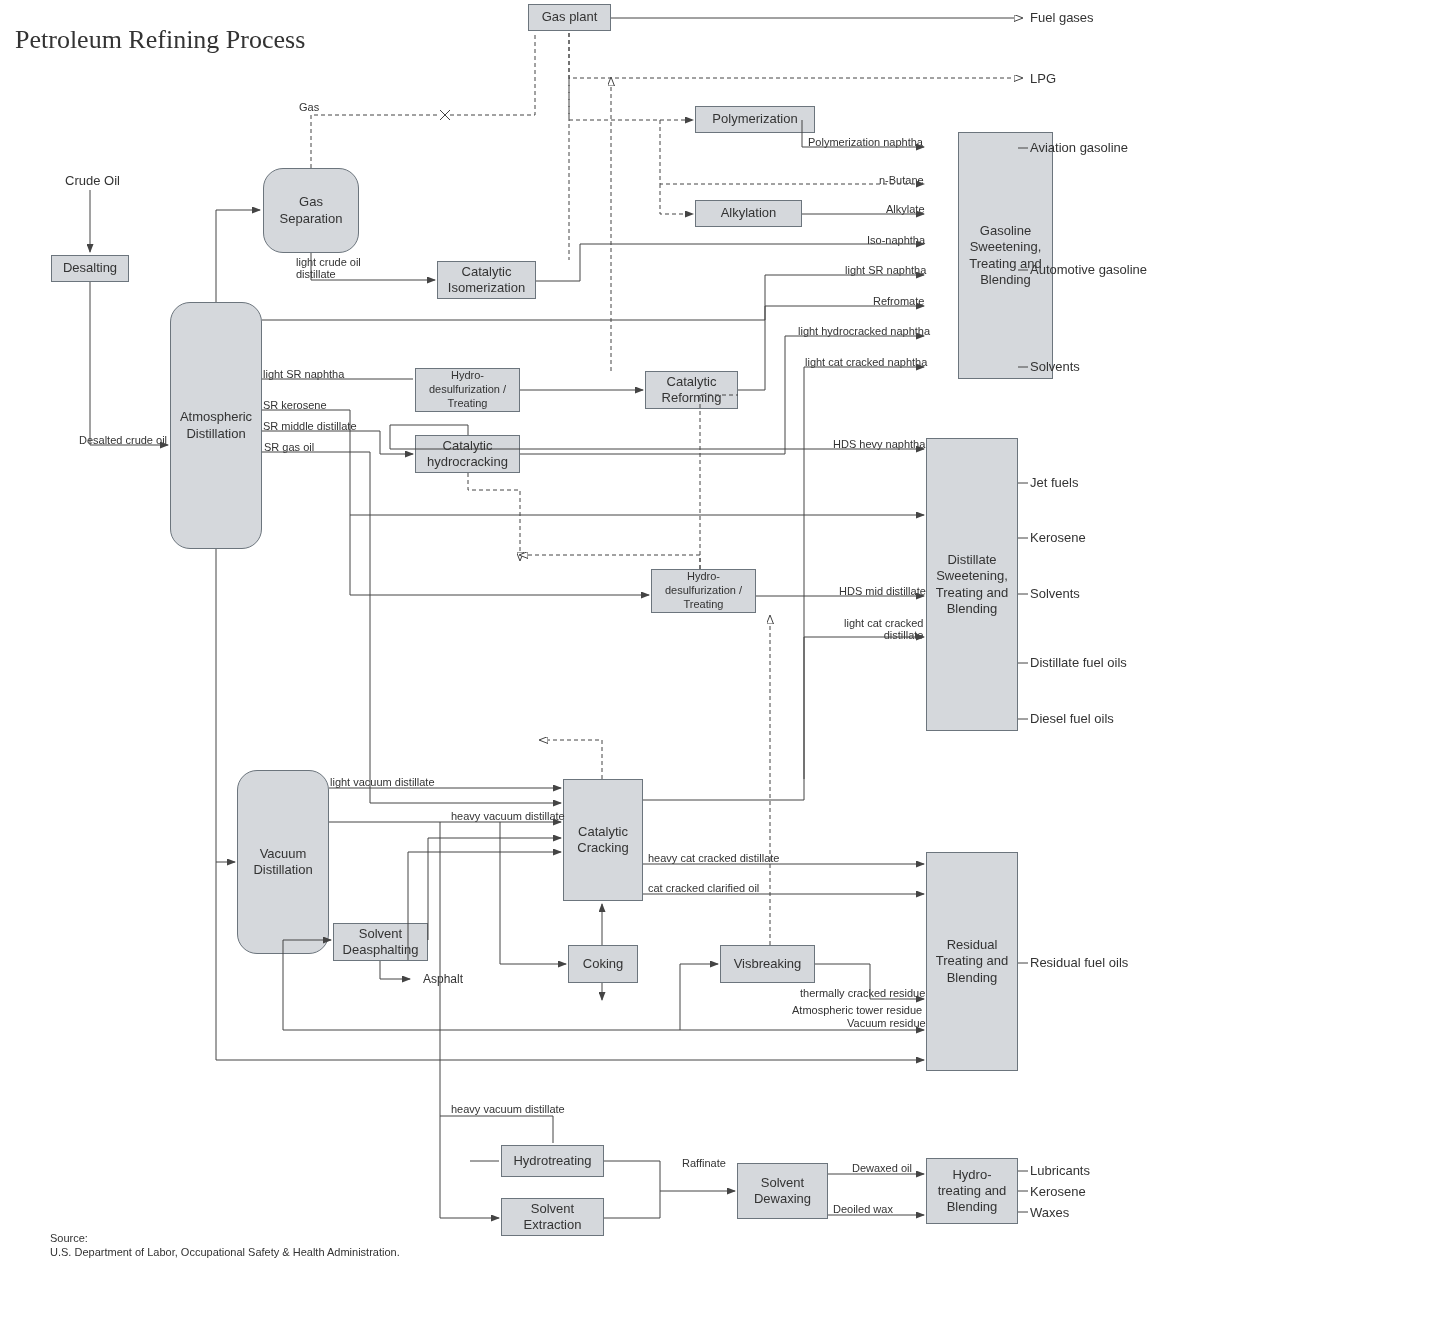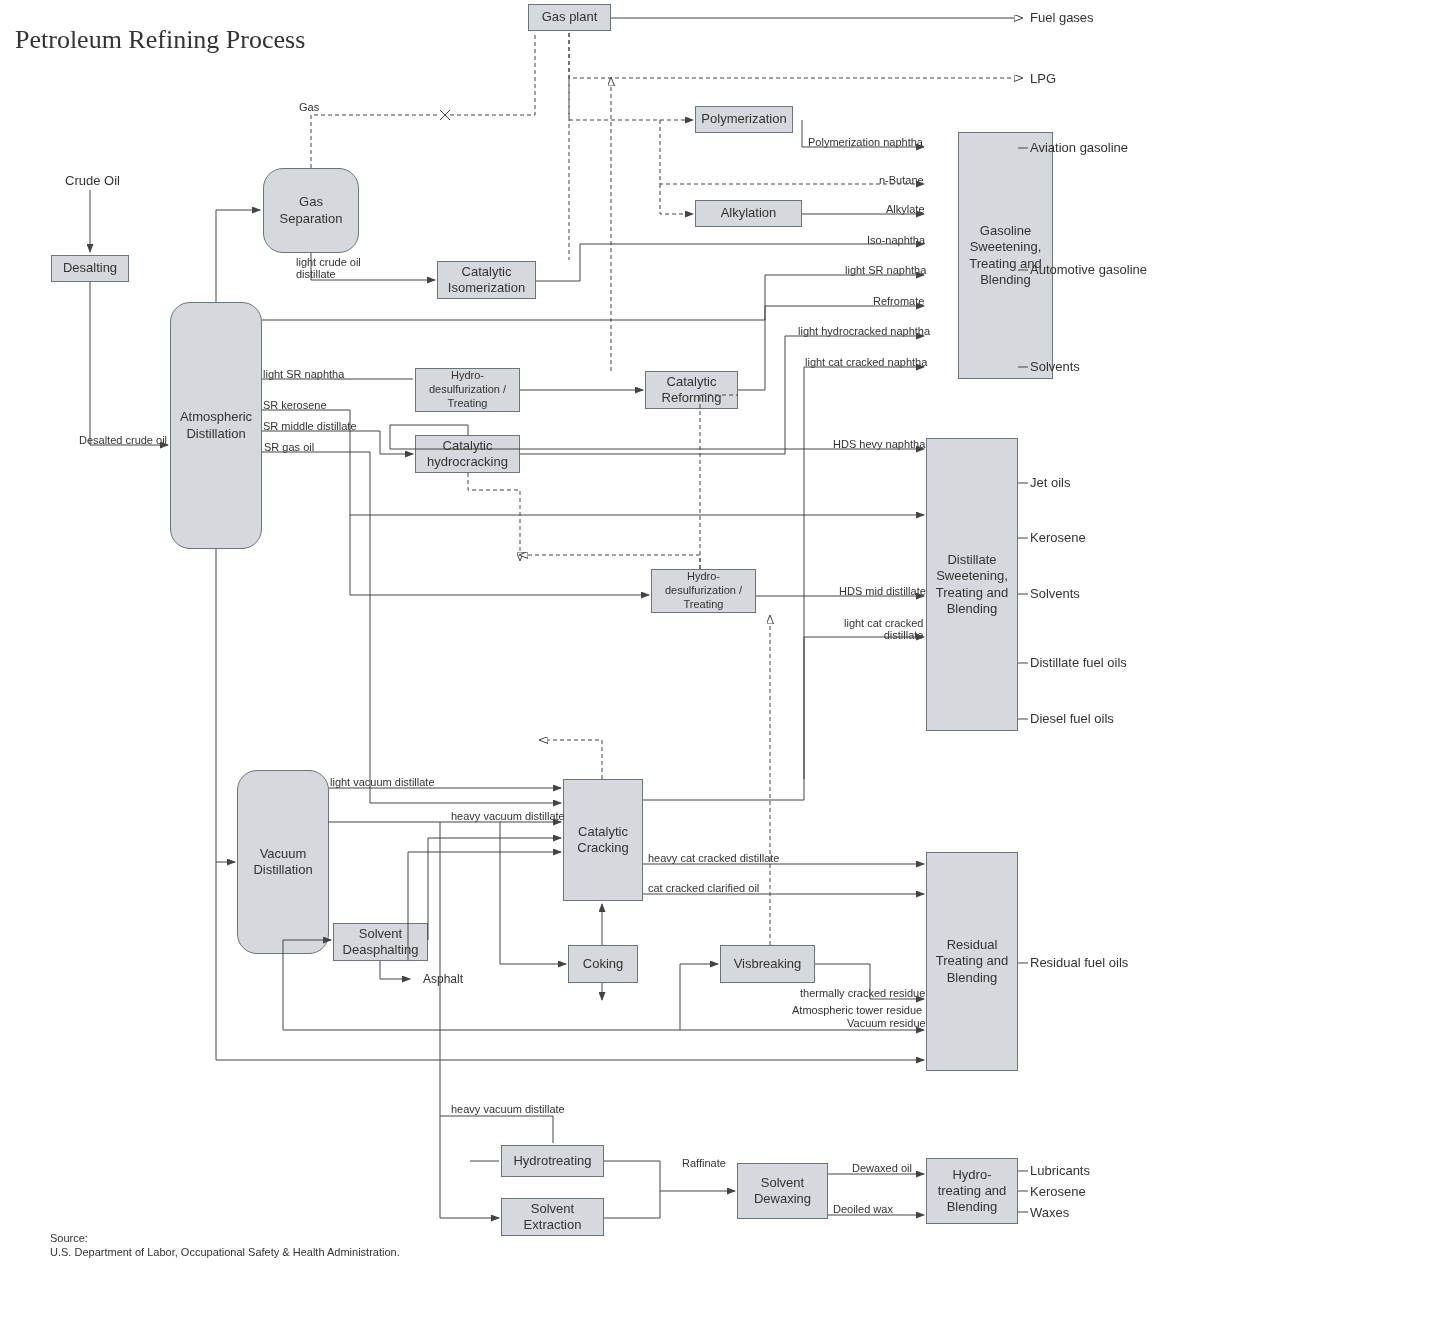--- a/index.html
+++ b/index.html
@@ -36,21 +36,21 @@
 <div class="box" style="left:415px;top:368px;width:105px;height:44px;white-space:pre-line;font-size:11px;">Hydro-
 desulfurization /
 Treating</div>
 <div class="box" style="left:645px;top:371px;width:93px;height:38px;white-space:pre-line;">Catalytic
 Reforming</div>
 <div class="box" style="left:415px;top:435px;width:105px;height:38px;white-space:pre-line;">Catalytic
 hydrocracking</div>
 <div class="box" style="left:651px;top:569px;width:105px;height:44px;white-space:pre-line;font-size:11px;">Hydro-
 desulfurization /
 Treating</div>
-<div class="box" style="left:695px;top:106px;width:98px;height:27px;">Polymerization</div>
+<div class="box" style="left:695px;top:106px;width:120px;height:27px;">Polymerization</div>
 <div class="box" style="left:695px;top:200px;width:107px;height:27px;">Alkylation</div>
 <div class="box" style="left:958px;top:132px;width:95px;height:247px;white-space:pre-line;">Gasoline
 Sweetening,
 Treating and
 Blending</div>
 <div class="box" style="left:926px;top:438px;width:92px;height:293px;white-space:pre-line;">Distillate
 Sweetening,
 Treating and
 Blending</div>
 <div class="box rbox" style="left:237px;top:770px;width:92px;height:184px;white-space:pre-line;">Vacuum
@@ -104,21 +104,21 @@
 <div class="lbl" style="left:423px;top:972px;font-size:12px;">Asphalt</div>
 <div class="lbl" style="left:682px;top:1157px;">Raffinate</div>
 <div class="lbl" style="left:833px;top:1162px;padding-left:19px;">Dewaxed oil</div>
 <div class="lbl" style="left:833px;top:1203px;">Deoiled wax</div>
 
 <div class="out" style="left:1030px;top:10px;">Fuel gases</div>
 <div class="out" style="left:1030px;top:71px;">LPG</div>
 <div class="out" style="left:1030px;top:140px;">Aviation gasoline</div>
 <div class="out" style="left:1030px;top:262px;">Automotive gasoline</div>
 <div class="out" style="left:1030px;top:359px;">Solvents</div>
-<div class="out" style="left:1030px;top:475px;">Jet oils</div>
+<div class="out" style="left:1030px;top:475px;">Jet fuels</div>
 <div class="out" style="left:1030px;top:530px;">Kerosene</div>
 <div class="out" style="left:1030px;top:586px;">Solvents</div>
 <div class="out" style="left:1030px;top:655px;">Distillate fuel oils</div>
 <div class="out" style="left:1030px;top:711px;">Diesel fuel oils</div>
 <div class="out" style="left:1030px;top:955px;">Residual fuel oils</div>
 <div class="out" style="left:1030px;top:1163px;">Lubricants</div>
 <div class="out" style="left:1030px;top:1184px;">Kerosene</div>
 <div class="out" style="left:1030px;top:1205px;">Waxes</div>
 
 <div class="src" style="left:50px;top:1232px;">Source:</div>

